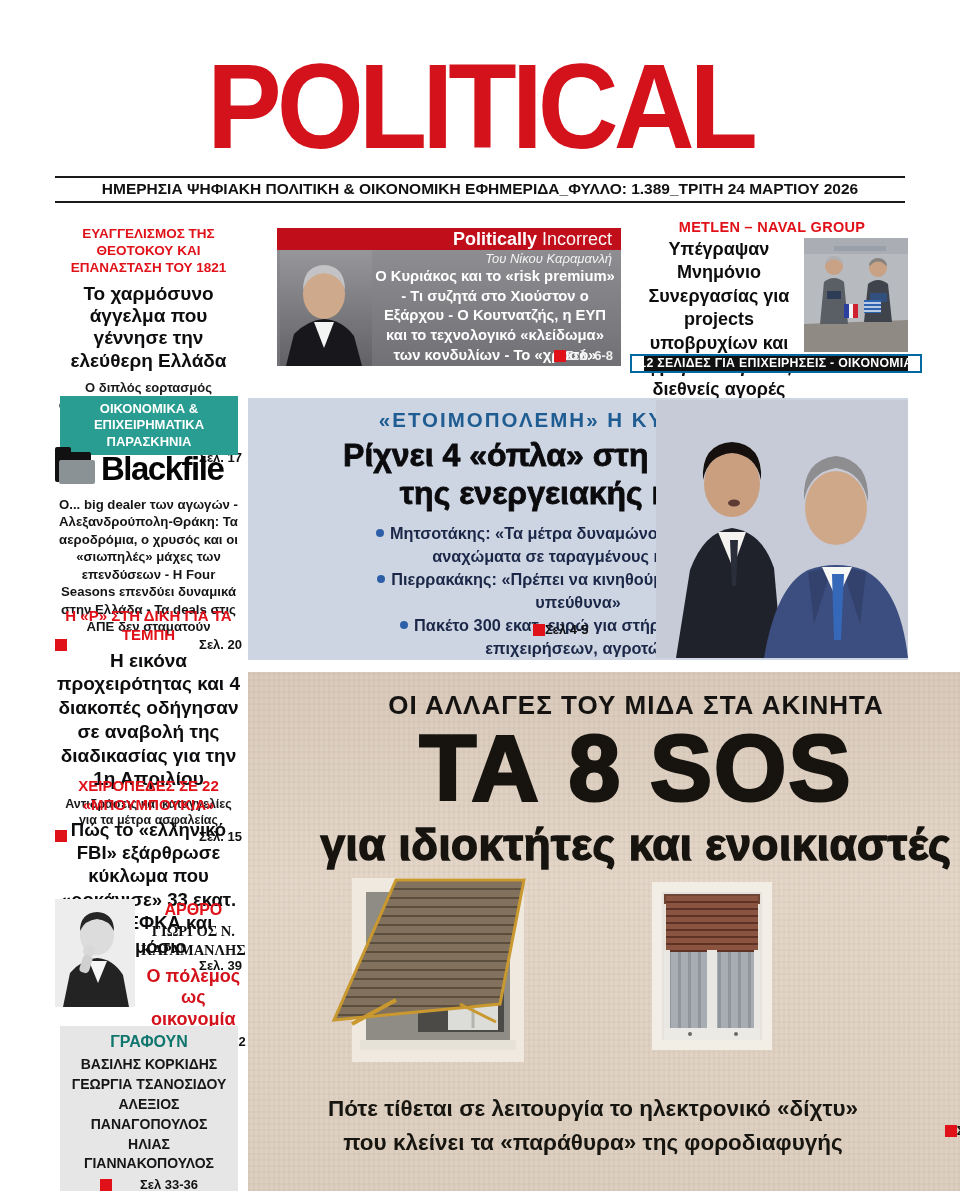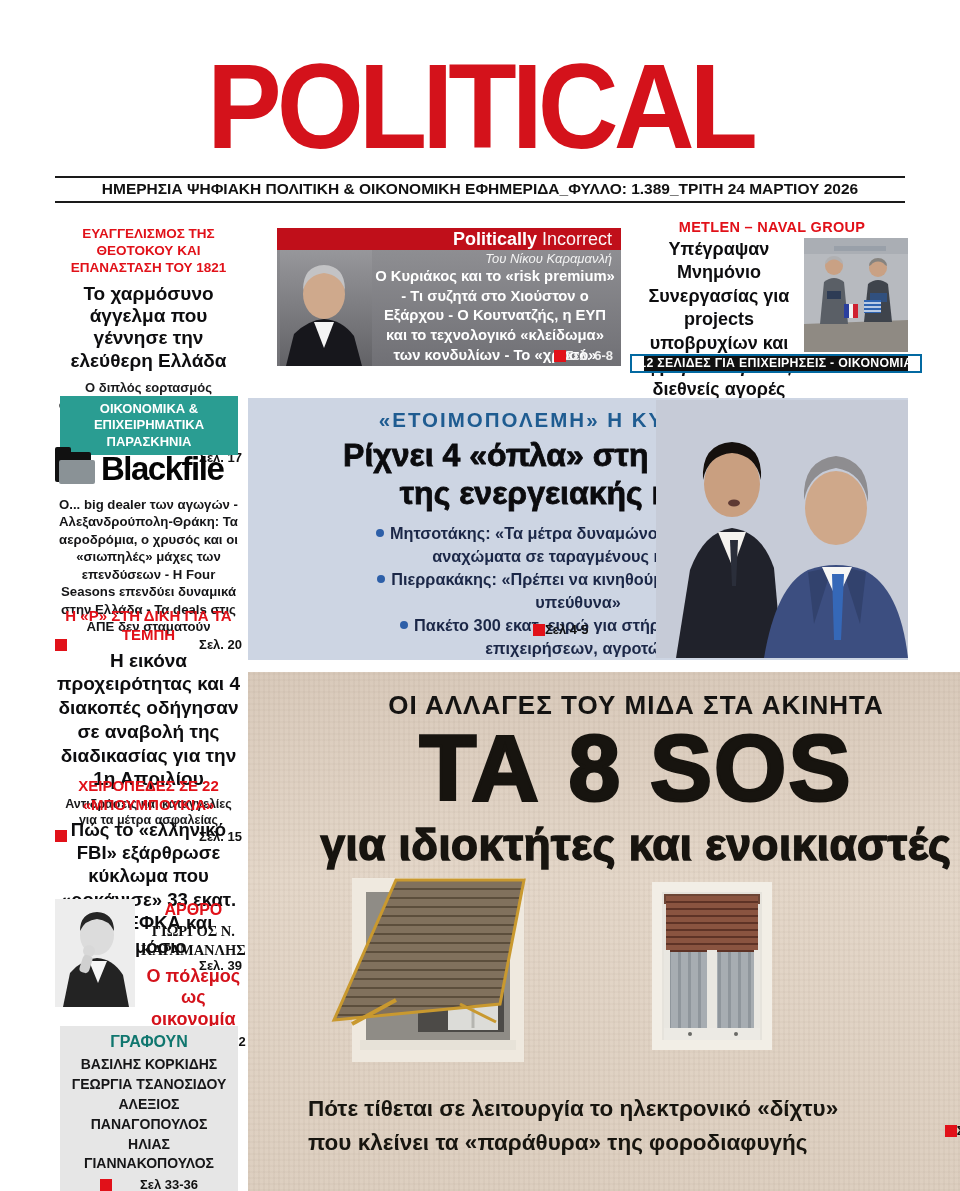--- a/index.html
+++ b/index.html
@@ -111,21 +111,21 @@
     background:repeating-linear-gradient(90deg, rgba(110,90,70,.045) 0 2px, transparent 2px 5px),
                repeating-linear-gradient(0deg, rgba(110,90,70,.035) 0 2px, transparent 2px 6px); }
   .w-kicker { position:relative; margin-top:18px; text-align:center; color:#141312;
     font-weight:800; font-size:26px; letter-spacing:1px; }
   .w-head { position:relative; text-align:center; color:#17140f; font-weight:bold;
     font-size:93px; line-height:.98; letter-spacing:2px; -webkit-text-stroke:3px #17140f; margin-top:2px; }
   .w-sub { position:relative; text-align:center; color:#17140f; font-weight:bold;
     font-size:44px; letter-spacing:.5px; -webkit-text-stroke:1.5px #17140f; margin-top:6px; }
   .win-left { position:absolute; left:52px; top:200px; }
   .win-right { position:absolute; left:404px; top:210px; }
-  .w-footer { position:absolute; top:420px; left:60px; width:570px; text-align:left;
+  .w-footer { position:absolute; top:420px; left:60px; width:570px; text-align:center;
     color:#17150f; font-weight:700; font-size:22.5px; line-height:1.5; }
   .w-ref { position:absolute; right:26px; top:452px; font-size:12.5px; }
 </style>
 </head>
 <body>
 
 <div class="page">
 
   <div class="mast-title">POLITICAL</div>
   <div class="rule rule1"></div>

